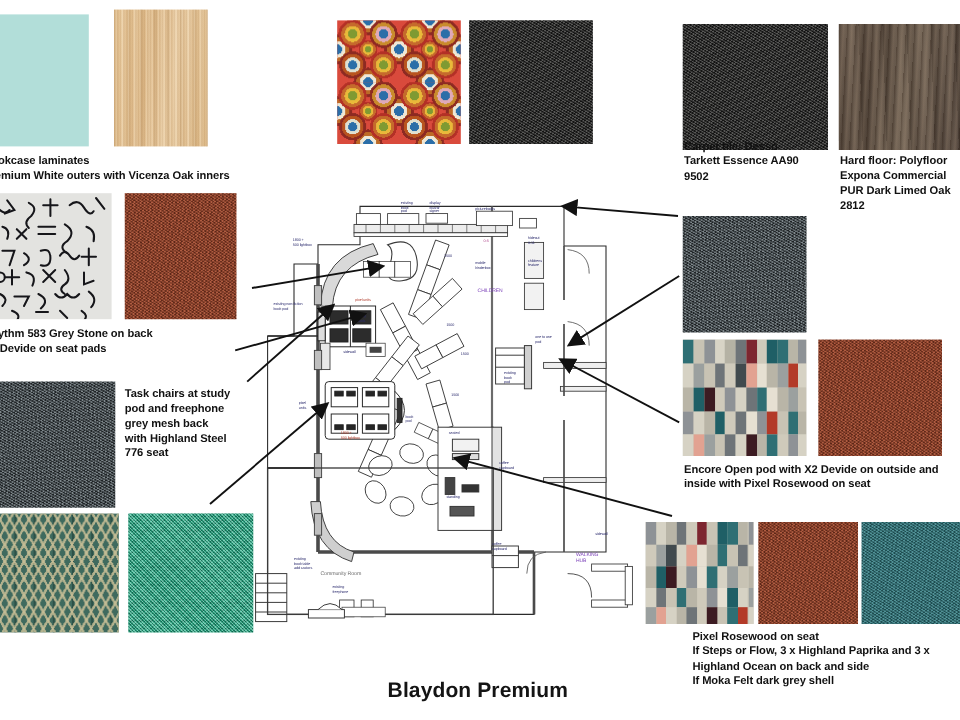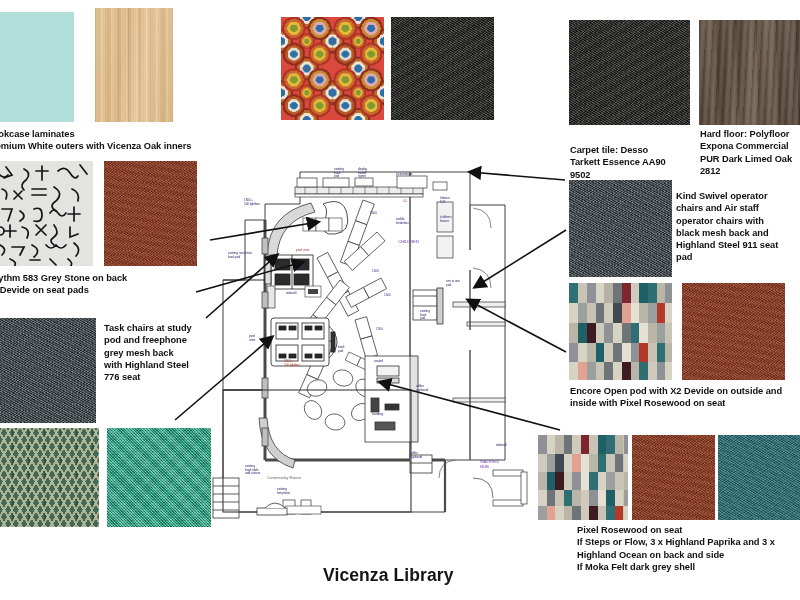--- a/index.html
+++ b/index.html
@@ -233,37 +233,31 @@
 
   <div class="swatch sw-pollen" style="left:281px; top:17px; width:103px; height:103px;"></div>
 
   <div class="swatch sw-darkcarpet" style="left:391px; top:17px; width:103px; height:103px;"></div>
 
 
   <div class="swatch sw-darkcarpet" style="left:569px; top:20px; width:121px; height:105px;"></div>
 
   <div class="swatch sw-darkoak" style="left:699px; top:20px; width:101px; height:105px;"></div>
 
-  <div class="caption" style="left:570px; top:144px; width:110px;">Carpet tile: Desso
+  <div class="caption" style="left:570px; top:116px; width:110px;">Carpet tile: Desso
 Tarkett Essence  AA90
 9502</div>
 
   <div class="caption" style="left:700px; top:128px; width:100px;">Hard floor: Polyfloor
 Expona Commercial
 PUR Dark Limed Oak
 2812</div>
 
   <div class="swatch sw-greycarpet" style="left:569px; top:180px; width:103px; height:97px;"></div>
 
-  <div class="caption" style="left:676px; top:190px; width:124px;">Kind Swivel operator
-chairs and Air staff
-operator chairs with
-black mesh back and
-Highland Steel 911 seat
-pad</div>
 
   <div class="swatch sw-pixel" style="left:569px; top:283px; width:103px; height:97px;">
     <i style="left:0%;  top:0%;  width:9%;  height:21%; background:#2f6f74;"></i>
     <i style="left:9%;  top:0%;  width:8%;  height:21%; background:#c8c3b4;"></i>
     <i style="left:17%; top:0%;  width:9%;  height:21%; background:#8e9296;"></i>
     <i style="left:26%; top:0%;  width:8%;  height:21%; background:#d8d4c6;"></i>
     <i style="left:34%; top:0%;  width:9%;  height:21%; background:#b5b2a4;"></i>
     <i style="left:43%; top:0%;  width:8%;  height:21%; background:#6e7478;"></i>
     <i style="left:51%; top:0%;  width:9%;  height:21%; background:#7d2630;"></i>
     <i style="left:60%; top:0%;  width:8%;  height:21%; background:#cfcabb;"></i>
@@ -684,15 +678,15 @@
       <path d="M566 230 L475 287"></path>
 
       <path d="M566 352 L468 300"></path>
 
       <path d="M560 430 L380 382"></path>
 
       <path d="M565 180 L470 172"></path>
     </g>
   </svg>
 
-  <div class="title" style="left:323px; top:565px;">Vicenza Library</div>
+  <div class="title" style="left:323px; top:565px;">Blaydon Premium</div>
 
 </div>
 
 </body></html>

